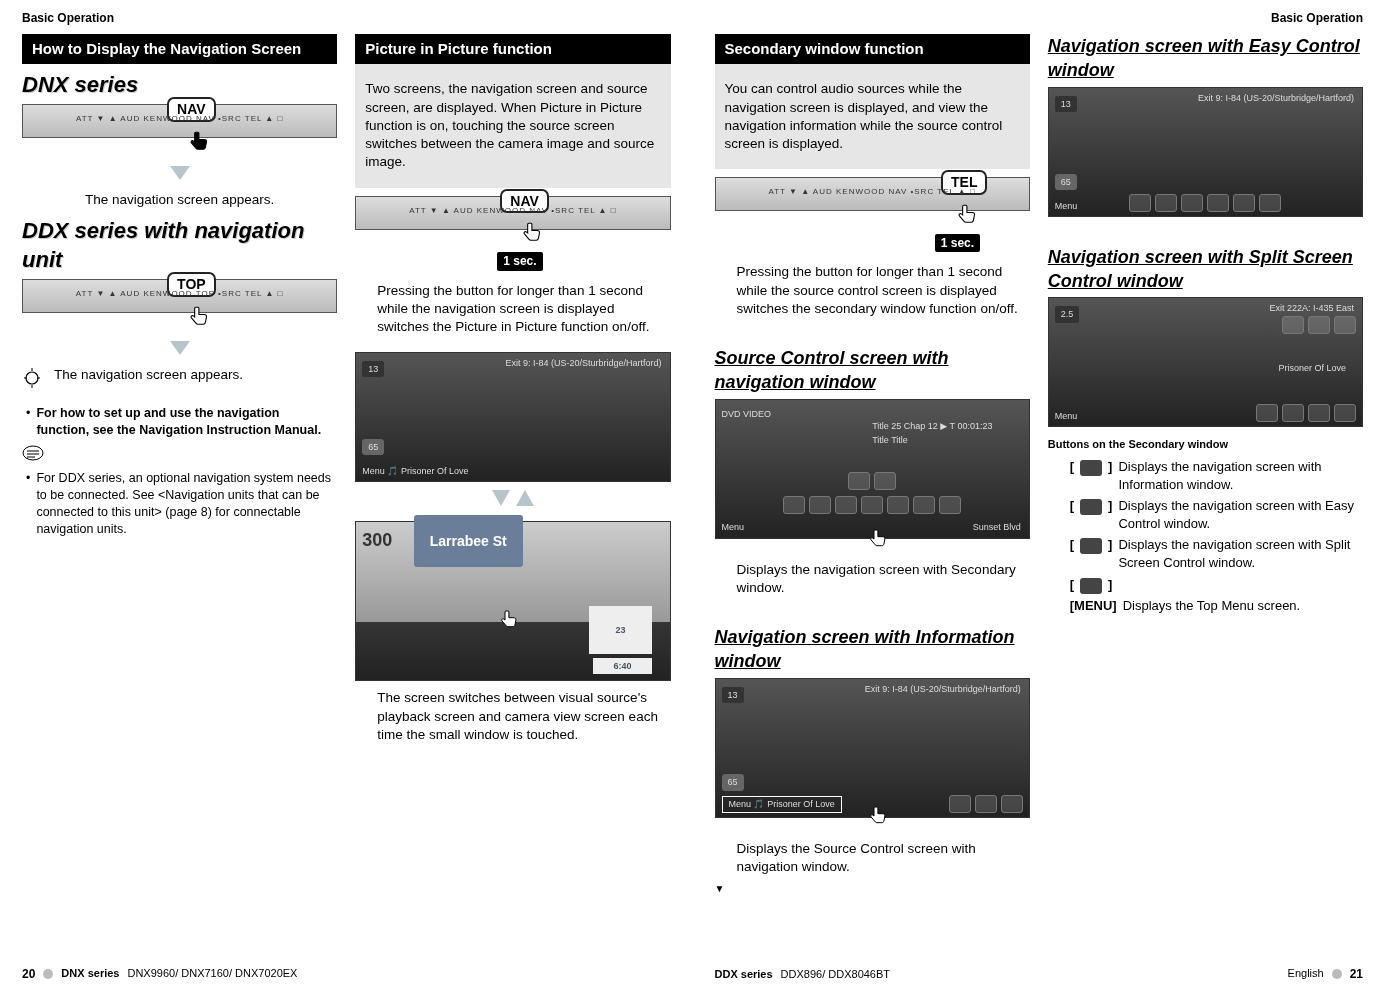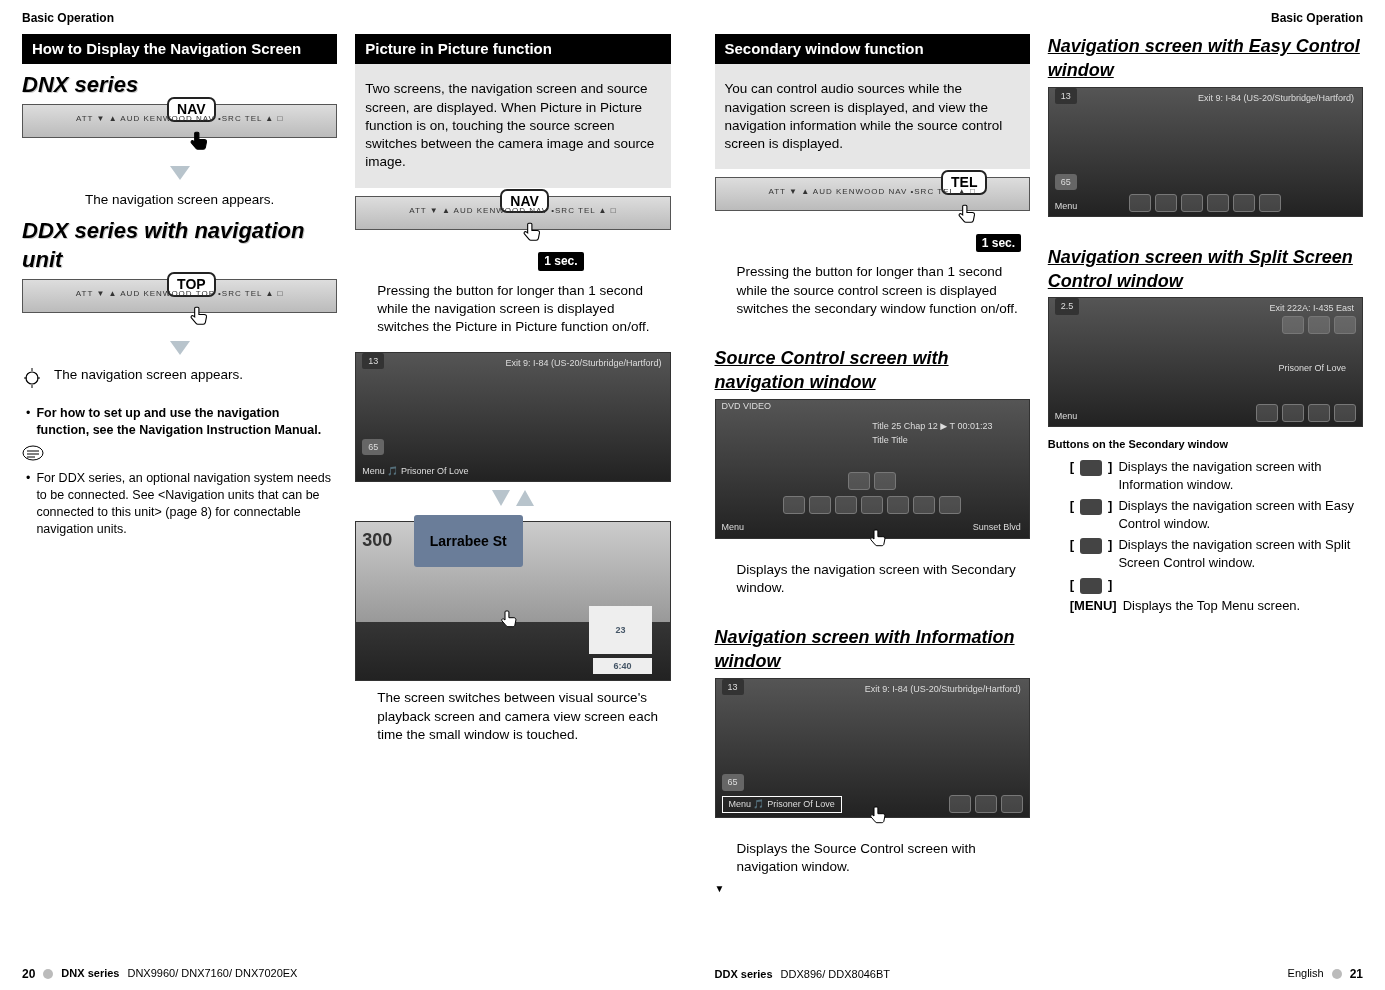--- a/index.html
+++ b/index.html
@@ -82,21 +82,21 @@
   }
   .hand {
     position: absolute;
     bottom: -24px; left: 52%;
   }
   .hand svg { width: 26px; height: 26px; }
   .onesec {
     position:absolute;
     bottom:-42px; left:45%;
     background:#000; color:#fff; font-weight:bold;
-    font-size:12px; padding:1px 6px; border-radius:2px;margin-left:41px;
+    font-size:12px; padding:1px 6px; border-radius:2px;
   }
   .arrow-down { text-align: center; margin: 26px 0 4px 0; }
   .arrow-down svg { width: 28px; height: 18px; }
   .arrow-updown { text-align:center; margin:6px 0; }
   .arrow-updown svg { width:50px; height:22px; }
   .caption { text-align: center; margin: 4px 0 6px 0; }
   .indent-block { padding: 0 6px 0 22px; margin: 6px 0; }
   .bullet-row { display: flex; gap: 6px; padding: 2px 4px; font-size:12.5px; }
   .bullet-row .dot { flex: 0 0 auto; }
   .lamp-icon { display:inline-block; margin-right:6px; vertical-align:top; }
@@ -128,21 +128,21 @@
     background: linear-gradient(#555,#222);
     border: 1px solid #333;
     position: relative;
     color:#ddd;
     font-size:9px;
   }
   .ss-a { height: 130px; }
   .ss-b { height: 160px; }
   .ss-c { height: 140px; }
   .ss-d { height: 100px; padding:6px; background:linear-gradient(#ccc,#999); color:#333; font-size:11px; font-weight:bold;}
-  .ss-label { position:absolute; top:0; left:6px;text-align:center; }
+  .ss-label { position:absolute; top:8px; left:6px;text-align:center; }
   .ss-sub { position:absolute; top:4px; right:8px; }
   .small-hand {
     position:absolute; bottom:-18px; left:50%;
   }
   .small-hand svg { width:24px; height:24px; }
   .btn-row { display:flex; gap:6px; align-items:flex-start; padding:2px 0 2px 22px; font-size:13px; }
   .btn-row .iconbtn {
     width:22px; height:16px; background:#444; border-radius:3px;
     flex:0 0 auto; display:inline-block; position:relative; top:2px;
   }
@@ -243,21 +243,21 @@
           <span style="position:absolute; bottom:4px; left:6px;">Menu  🎵 Prisoner Of Love</span>
         </div>
         <div class="arrow-updown"><svg viewBox="0 0 50 22">
               <polygon points="4,2 22,2 13,18" fill="#b8c4cc"></polygon>
               <polygon points="28,18 46,18 37,2" fill="#b8c4cc"></polygon>
             </svg></div>
         <div class="screenshot ss-b">
           <div class="ss-d" style="position:absolute;top:0;left:0;right:0;border:none;">
             <span style="font-size:18px;">300</span>
             &nbsp;&nbsp;&nbsp;&nbsp;&nbsp;
-            <span style="background:#6a7d99;color:#000000;padding:18px 16px;border-radius:3px;font-size:14px;">Larrabee St</span>
+            <span style="background:#6a7d99;color:#ffffff;padding:18px 16px;border-radius:3px;font-size:14px;">Larrabee St</span>
           </div>
           <span class="small-hand" style="left:45%;top:55%;"><svg viewBox="0 0 24 24">
                 <path fill="#fff" stroke="#000" d="M9 2c-.6 0-1 .4-1 1v8l-1.3-1c-.9-.6-2 .1-2 1.1 0 .3.1.6.3.8l4.3 5c.4.5 1 .8 1.6.8h5c1 0 1.8-.7 2-1.7l1-5c.2-1.2-.7-2.3-2-2.3h-5V3c0-.6-.4-1-1-1z"></path>
               </svg></span>
           <span style="position:absolute;bottom:26px;right:18px;background:#eee;color:#456;padding:18px 26px;font-weight:bold;">23</span>
           <span style="position:absolute;bottom:6px;right:18px;background:#eee;color:#456;padding:2px 20px;font-weight:bold;">6:40</span>
         </div>
         <div class="indent-block" style="margin-top:8px;">The screen switches between visual source's playback screen and camera view screen each time the small window is touched.</div>
       </div>
     </div>

